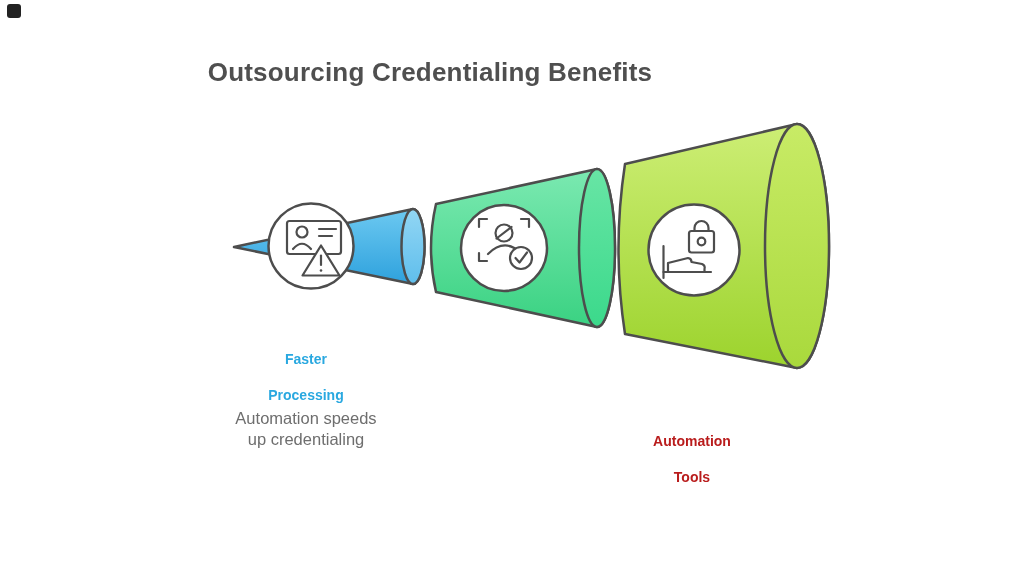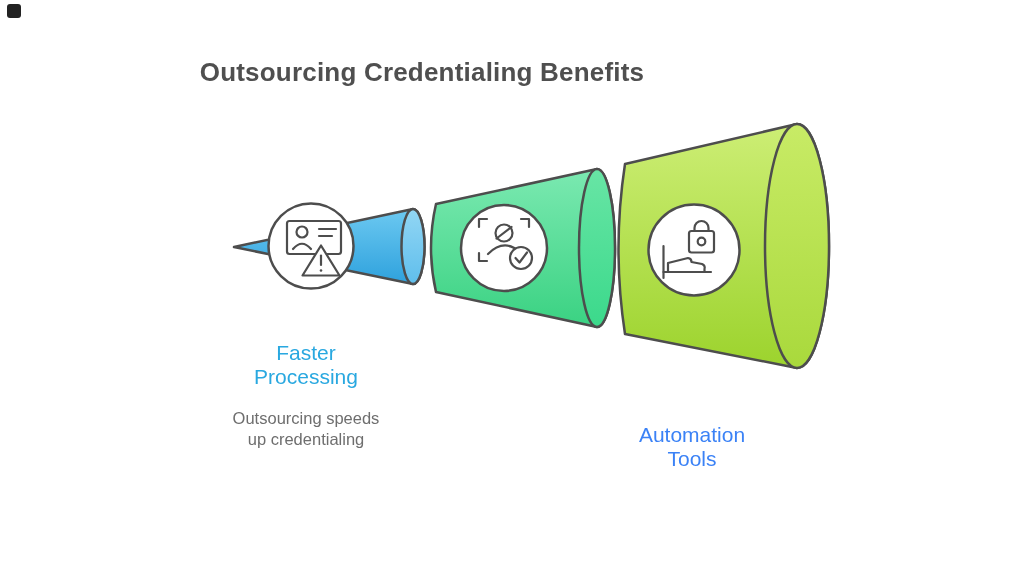--- a/index.html
+++ b/index.html
@@ -1,37 +1,37 @@
 <!DOCTYPE html>
 <html><head>
 <meta charset="utf-8">
 <style>
   html,body{margin:0;padding:0;background:#ffffff;}
   #stage{
     position:relative;width:844px;height:576px;background:#ffffff;
-    font-family:"Liberation Sans",sans-serif;overflow:hidden;
+    font-family:"Liberation Sans",sans-serif;overflow:hidden;padding-left:16px;
   }
   .corner-mark{
     position:absolute;left:7px;top:4px;width:14px;height:14px;
     background:#222222;border-radius:3px;
   }
   .page-title{
     position:absolute;top:57px;left:0;width:100%;text-align:center;
     font-size:26px;font-weight:700;color:#4F4F4F;letter-spacing:0.2px;
   }
   .funnel-svg{position:absolute;left:0;top:0;}
   .benefit-block{position:absolute;width:180px;text-align:center;}
-  .benefit-title{font-size:21px;font-weight:400;line-height:24px;white-space:pre-line;}
+  .benefit-title{font-size:14px;font-weight:700;line-height:36px;white-space:pre-line;}
   .benefit-desc{
     position:absolute;left:0;width:180px;text-align:center;
     font-size:16.5px;line-height:21px;color:#6E6E6E;white-space:pre-line;
   }
   .accent-blue{color:#29A8E0;}
   .accent-green{color:#3CC17E;}
-  .accent-lime{color:#3b82f6;}
+  .accent-lime{color:#b91c1c;}
   #block-1{left:216px;top:341px;}
   #desc-1{top:67px;}
   #block-2{left:412px;top:382px;}
   #desc-2{top:39px;}
   #block-3{left:602px;top:423px;}
   #desc-3{top:66px;}
 </style>
 </head>
 <body>
 
@@ -121,21 +121,21 @@
         <path d="M 663.5 246 V 278"></path>
         <path d="M 663.5 272 H 711"></path>
         <path d="M 668 272 V 263 L 688 258 Q 691.5 258.5 691.5 262 L 702 264 Q 705.5 265.5 704.5 269 L 704.5 272 Z"></path>
       </g>
     </g>
   </svg>
 
   <div id="block-1" class="benefit-block">
     <div class="benefit-title accent-blue">Faster
 Processing</div>
-    <div id="desc-1" class="benefit-desc">Outsourcing speeds
+    <div id="desc-1" class="benefit-desc">Automation speeds
 up credentialing</div>
   </div>
 
 
   <div id="block-3" class="benefit-block">
     <div class="benefit-title accent-lime">Automation
 Tools</div>
   </div>
 
 </div>

